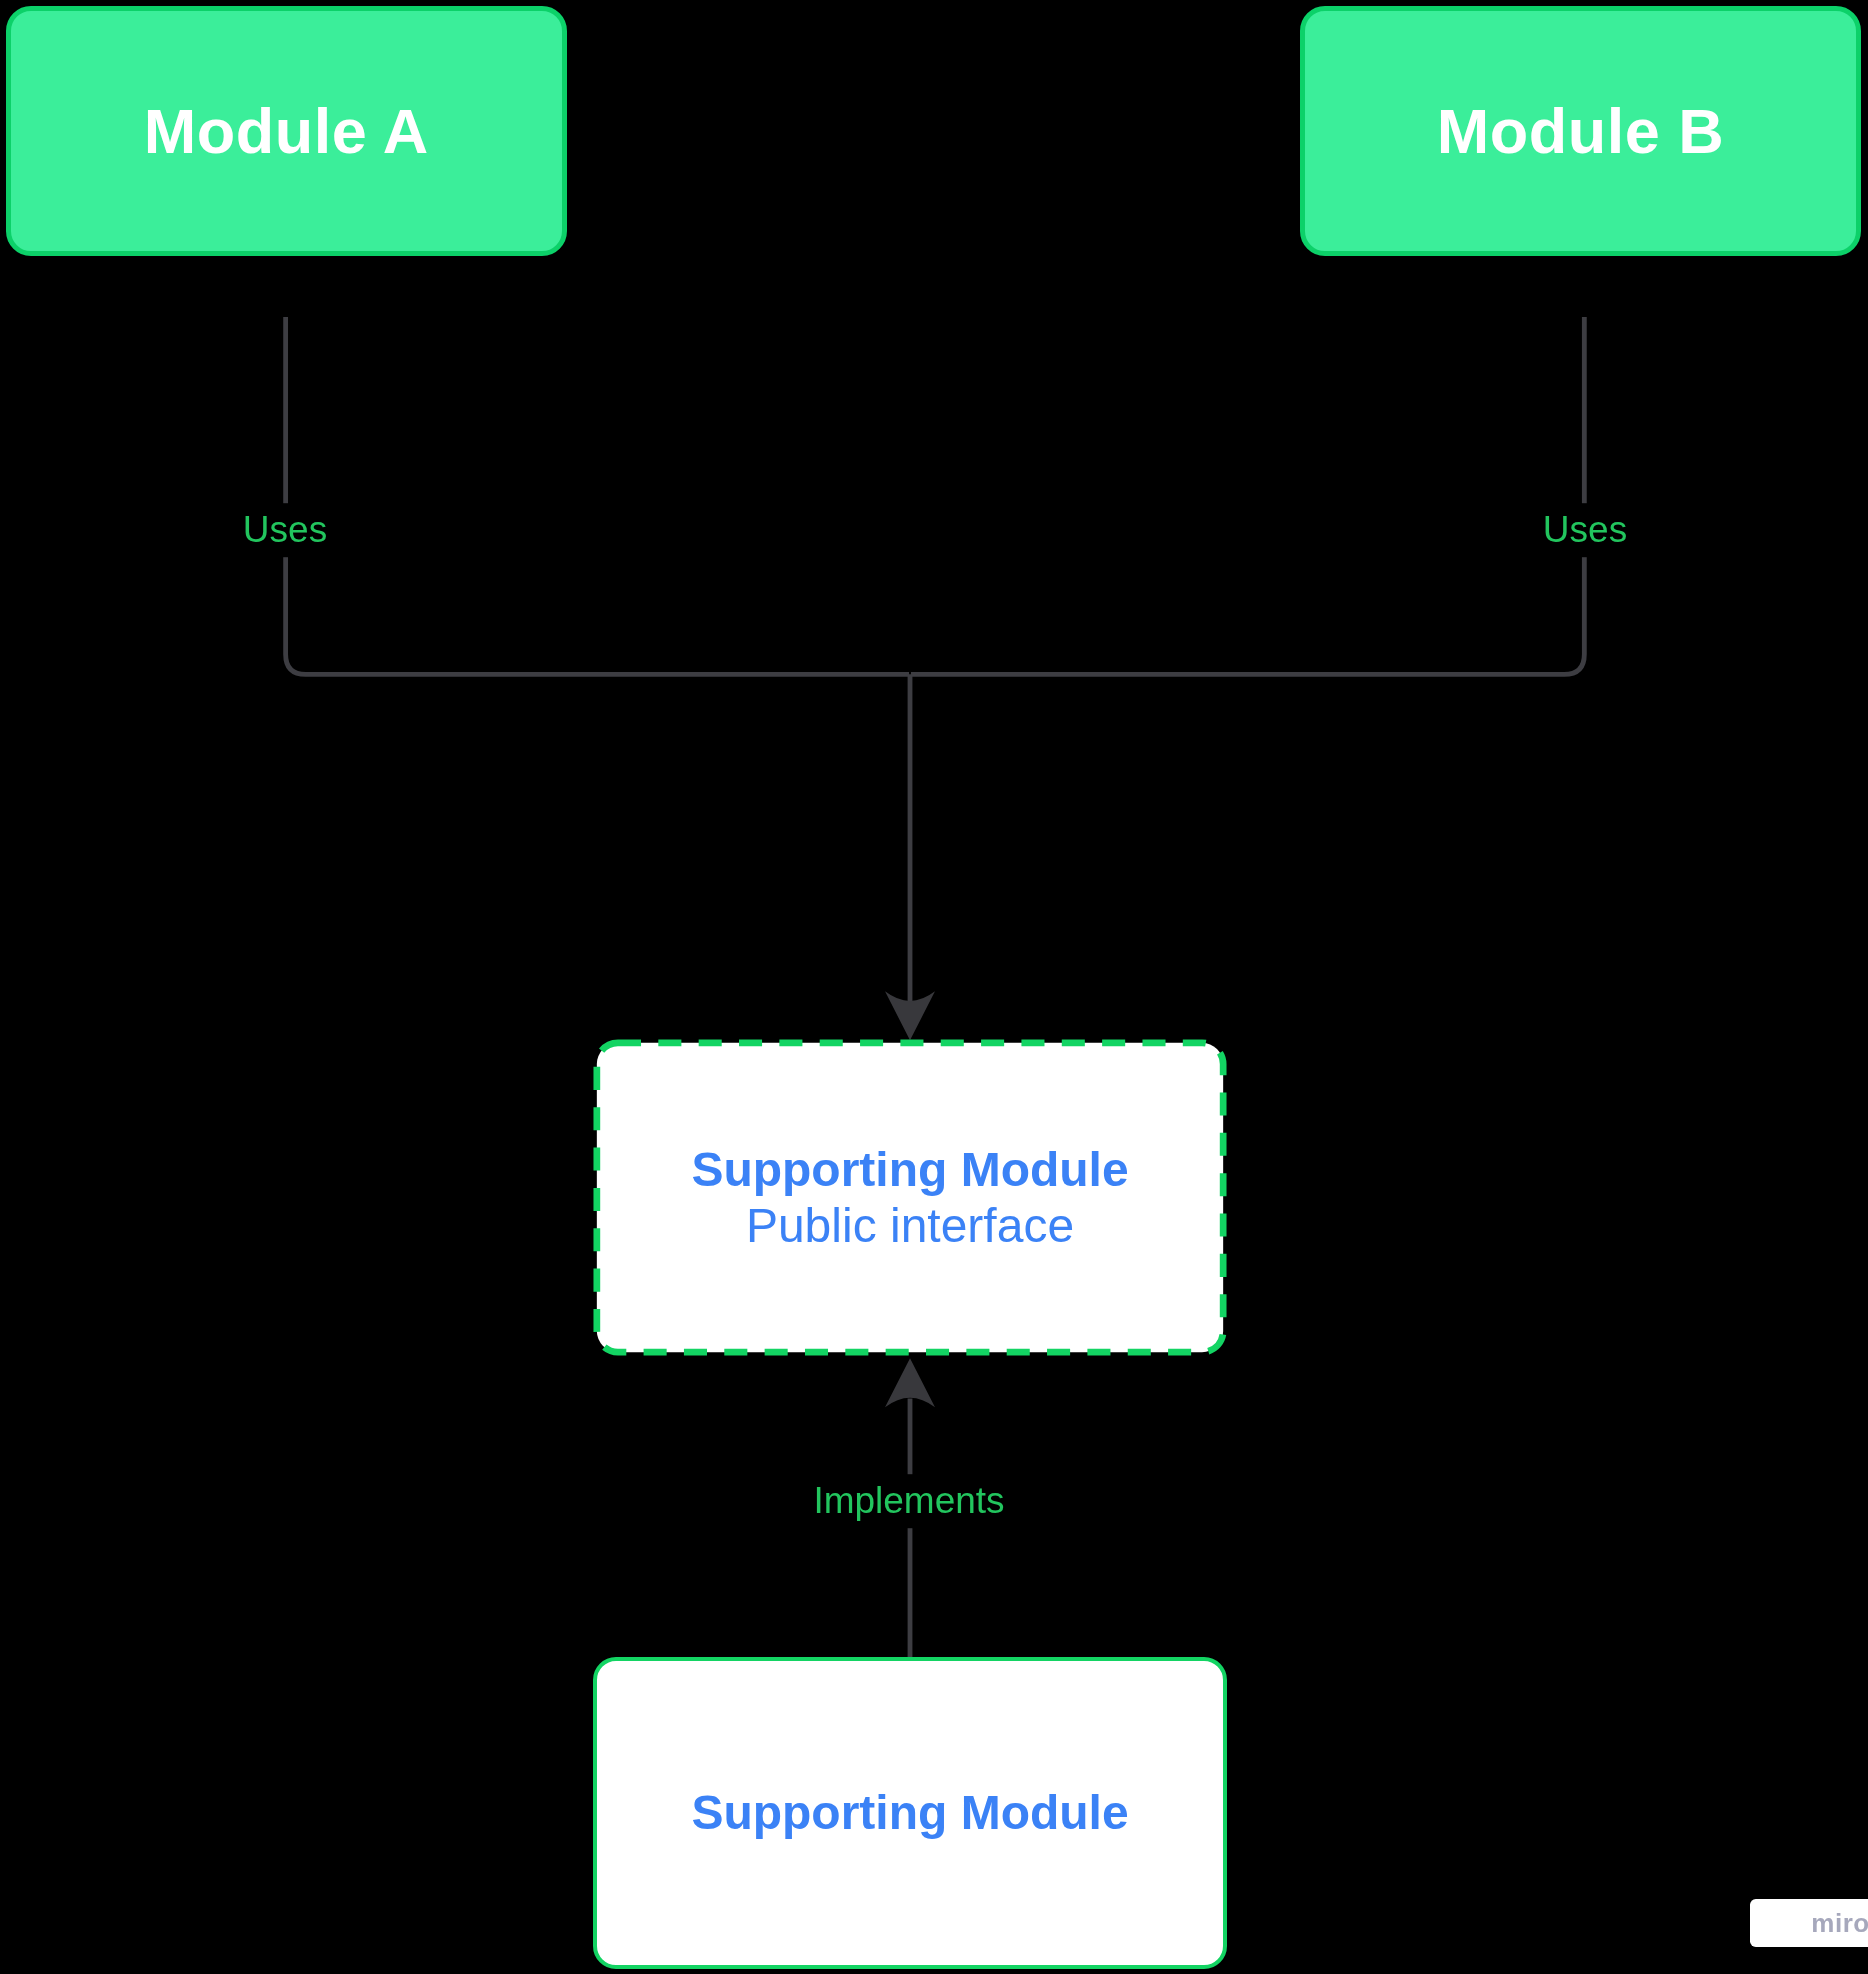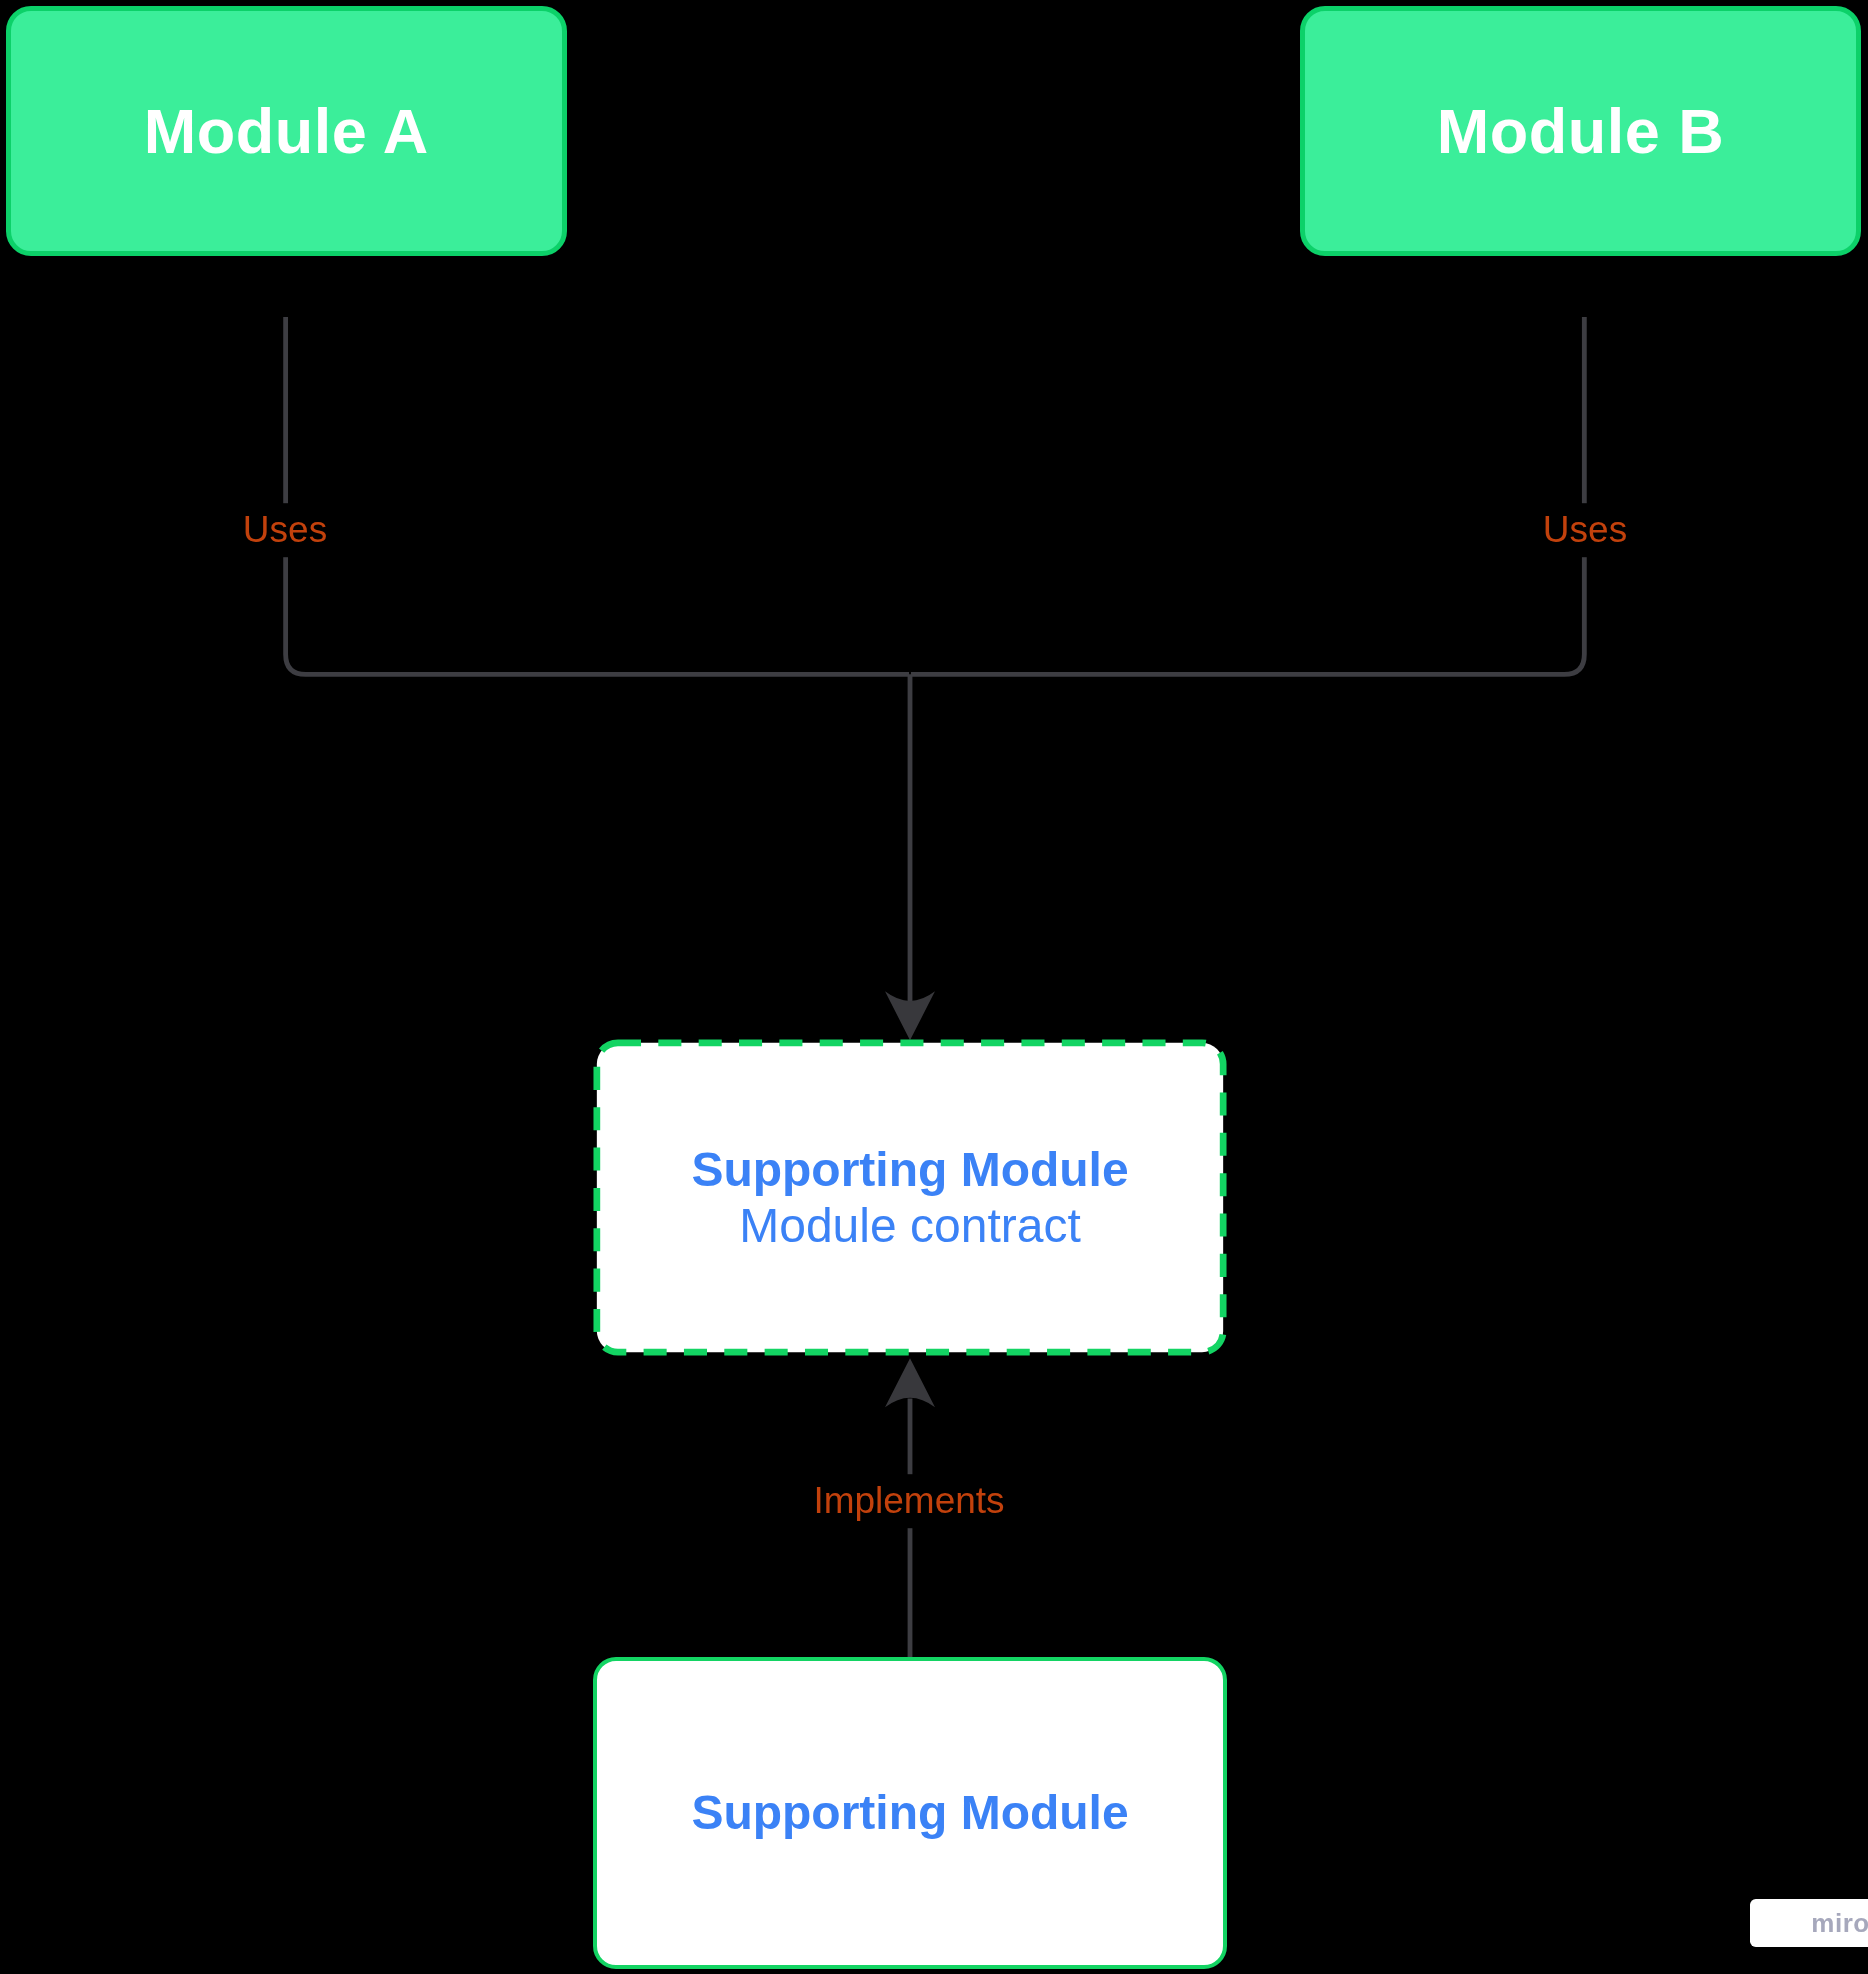--- a/index.html
+++ b/index.html
@@ -83,21 +83,21 @@
     height: 312px;
     background: #FFFFFF;
     border: 4.8px solid #13D463;
     border-radius: 23px;
   }
 
   .edge-label {
     position: absolute;
     transform: translate(-50%, -50%);
     background: #000000;
-    color: #c2410c;
+    color: #22c55e;
     font-size: 37px;
     padding: 5.8px 11.5px;
     white-space: nowrap;
     z-index: 3;
   }
   .edge-label-uses-left  { left: 285px;  top: 530px; }
   .edge-label-uses-right { left: 1585px; top: 530px; }
   .edge-label-implements { left: 909px;  top: 1501px; }
 
   .watermark {
@@ -146,21 +146,21 @@
   <div class="node node-green node-module-b">
     <span class="node-label">Module B</span>
   </div>
 
   <div class="node node-dashed">
     <svg class="border-svg" viewBox="0 0 660 330" preserveAspectRatio="none" xmlns="http://www.w3.org/2000/svg">
       <rect x="4" y="4" width="652" height="322" rx="22" fill="#FFFFFF" stroke="#13D463" stroke-width="7" stroke-dasharray="24 18"></rect>
     </svg>
     <div class="node-white-text">
       <div class="node-title">Supporting Module</div>
-      <div class="node-line">Module contract</div>
+      <div class="node-line">Public interface</div>
     </div>
   </div>
 
   <div class="node node-solid">
     <div class="node-white-text">
       <div class="node-title">Supporting Module</div>
     </div>
   </div>
 
   <div class="watermark">

